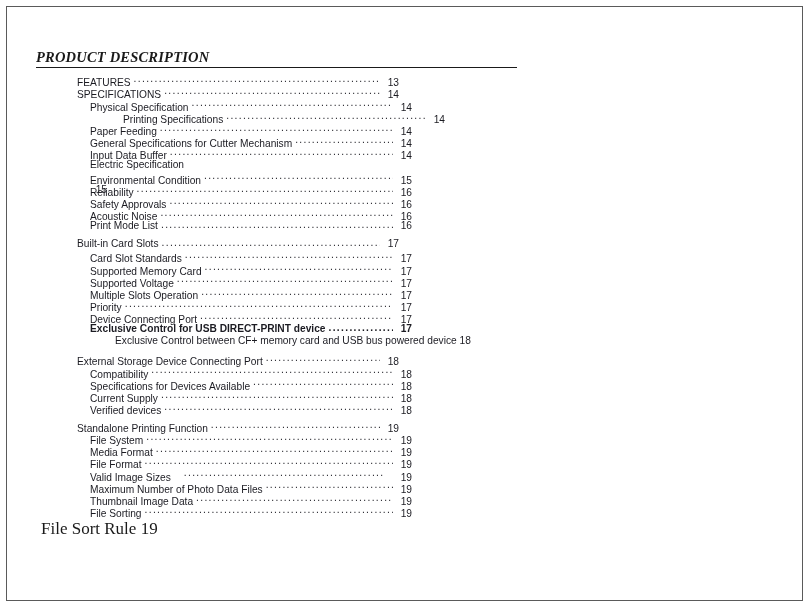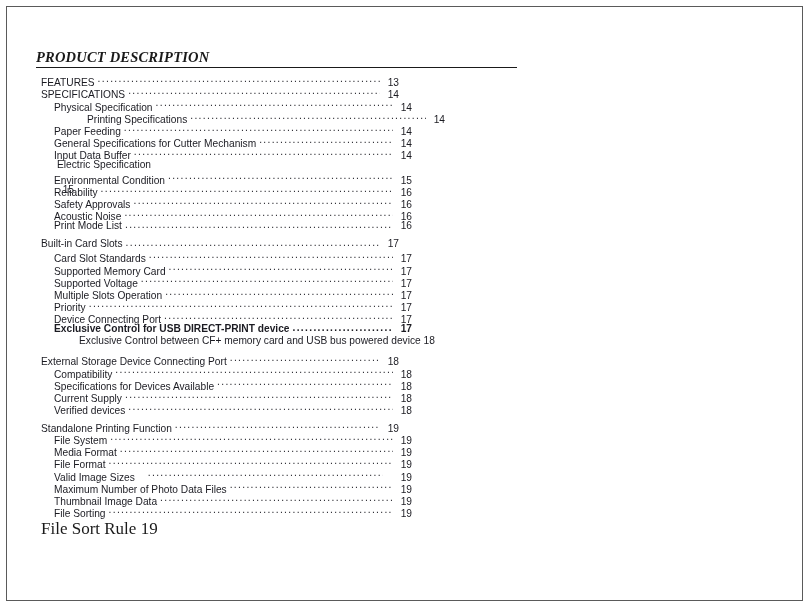--- a/index.html
+++ b/index.html
@@ -62,20 +62,21 @@
     line-height: 12.2px;
     height: 12.2px;
     white-space: nowrap;
     color: #1b1b22;
   }
   .toc-line.lvl1 { padding-left: 5px; }
   .toc-line.lvl2 { padding-left: 18px; }
 
   .toc-label {
     flex: 0 0 auto;
+    margin-left: 36px;
   }
   .toc-dots {
     flex: 1 1 auto;
     overflow: hidden;
     margin: 0 2px 0 3px;
     position: relative;
     height: 12.2px;
   }
   .toc-dots::before {
     content: "..................................................................................................................................................................................................";

